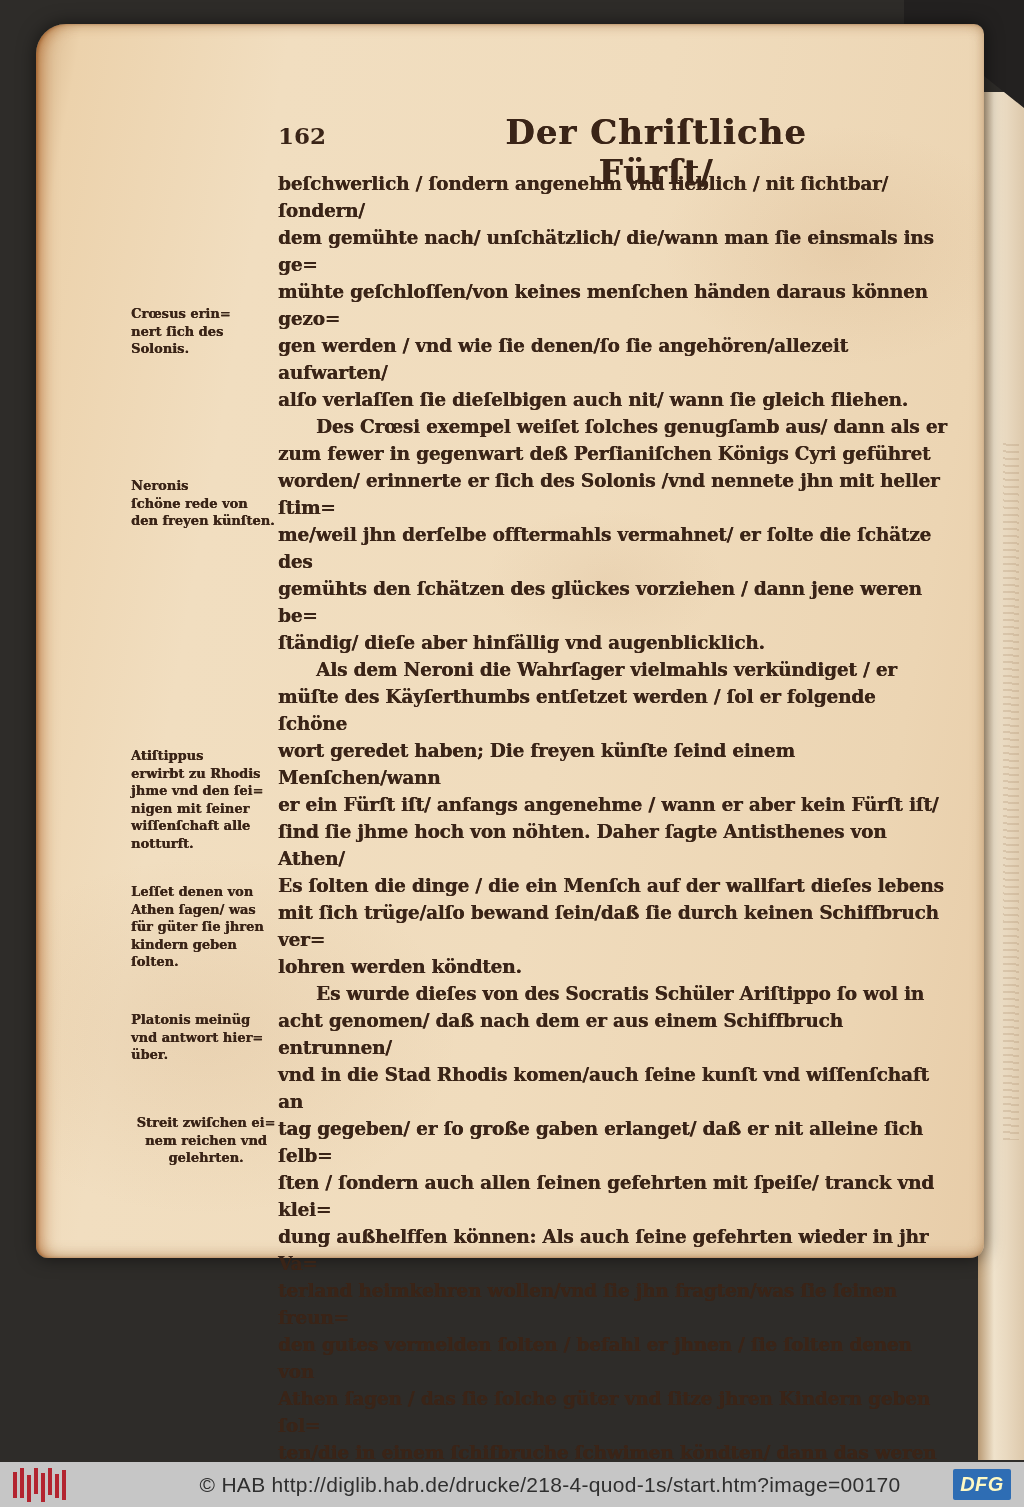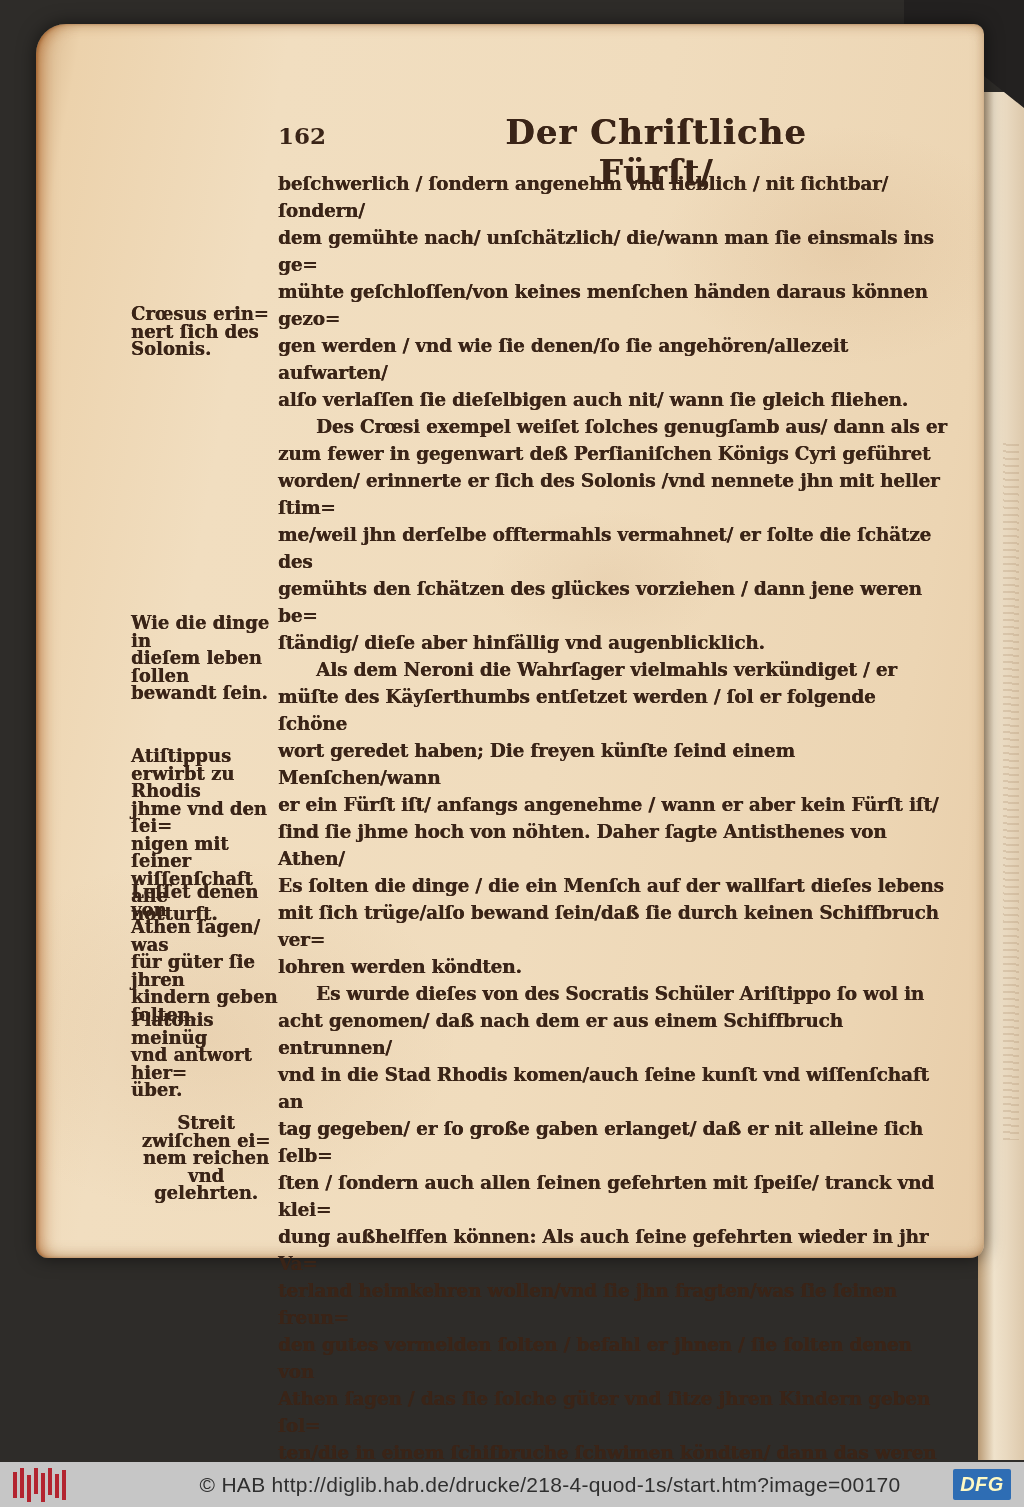--- a/index.html
+++ b/index.html
@@ -54,21 +54,21 @@
   .bodycol {
     position:absolute; left:242px; top:146px; width:670px;
     font-size:18.5px; line-height:27px; font-weight:bold;
     letter-spacing:-.2px;
     text-shadow:.3px 0 0 currentColor;
   }
   .para { white-space:pre-line; }
   .para.ind { text-indent:38px; }
   .mnote {
     position:absolute; left:95px; width:150px;
-    font-size:18px; line-height:17.5px; font-weight:bold;
+    font-size:13px; line-height:17.5px; font-weight:bold;
     white-space:pre-line;
     text-shadow:.3px 0 0 currentColor;
   }
   .mn1{top:281px;} .mn2{top:453px;} .mn3{top:590px;} .mn4{top:723px;}
   .mn5{top:859px;} .mn6{top:987px;} .mn7{top:1090px;text-align:center;}
   
   .footer {
     position:absolute; left:0; top:1462px; width:1024px; height:45px;
     background:#c6c6c6;
     display:flex; align-items:center;
@@ -128,23 +128,23 @@
 Athen ſagen / das ſie ſolche güter vnd ſitze jhren Kindern geben ſol=
 ten/die in einem ſchifbruche ſchwimen köndten/ dann das weren die
 rechten gehülffen deß lebens/ denen kein vngewitter/ noch enderung
 des glückes/vnd gemeiner ſachen/ſchaden zu fügen köndte.</div>
 
   </div>
 
   <div class="mnote mn1">Crœsus erin=
 nert ſich des
 Solonis.</div>
-  <div class="mnote mn3">Wie die dinge in
-dieſem leben ſollen
-bewandt ſein.</div>
+  <div class="mnote mn2">Neronis
+ſchöne rede von
+den freyen künſten.</div>
   <div class="mnote mn4">Atiſtippus
 erwirbt zu Rhodis
 jhme vnd den ſei=
 nigen mit ſeiner
 wiſſenſchaft alle
 notturft.</div>
   <div class="mnote mn5">Leſſet denen von
 Athen ſagen/ was
 für güter ſie jhren
 kindern geben

